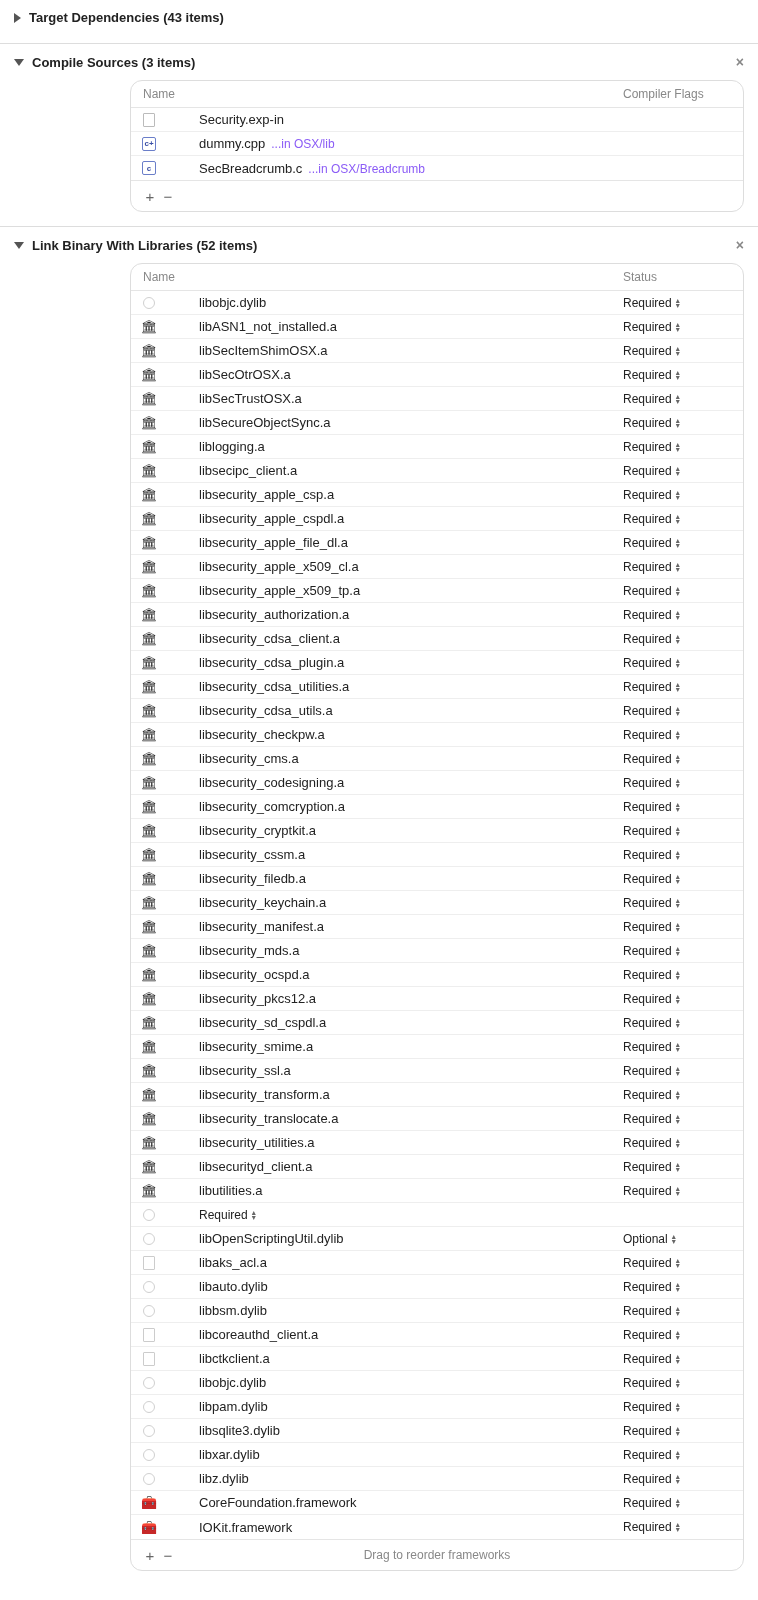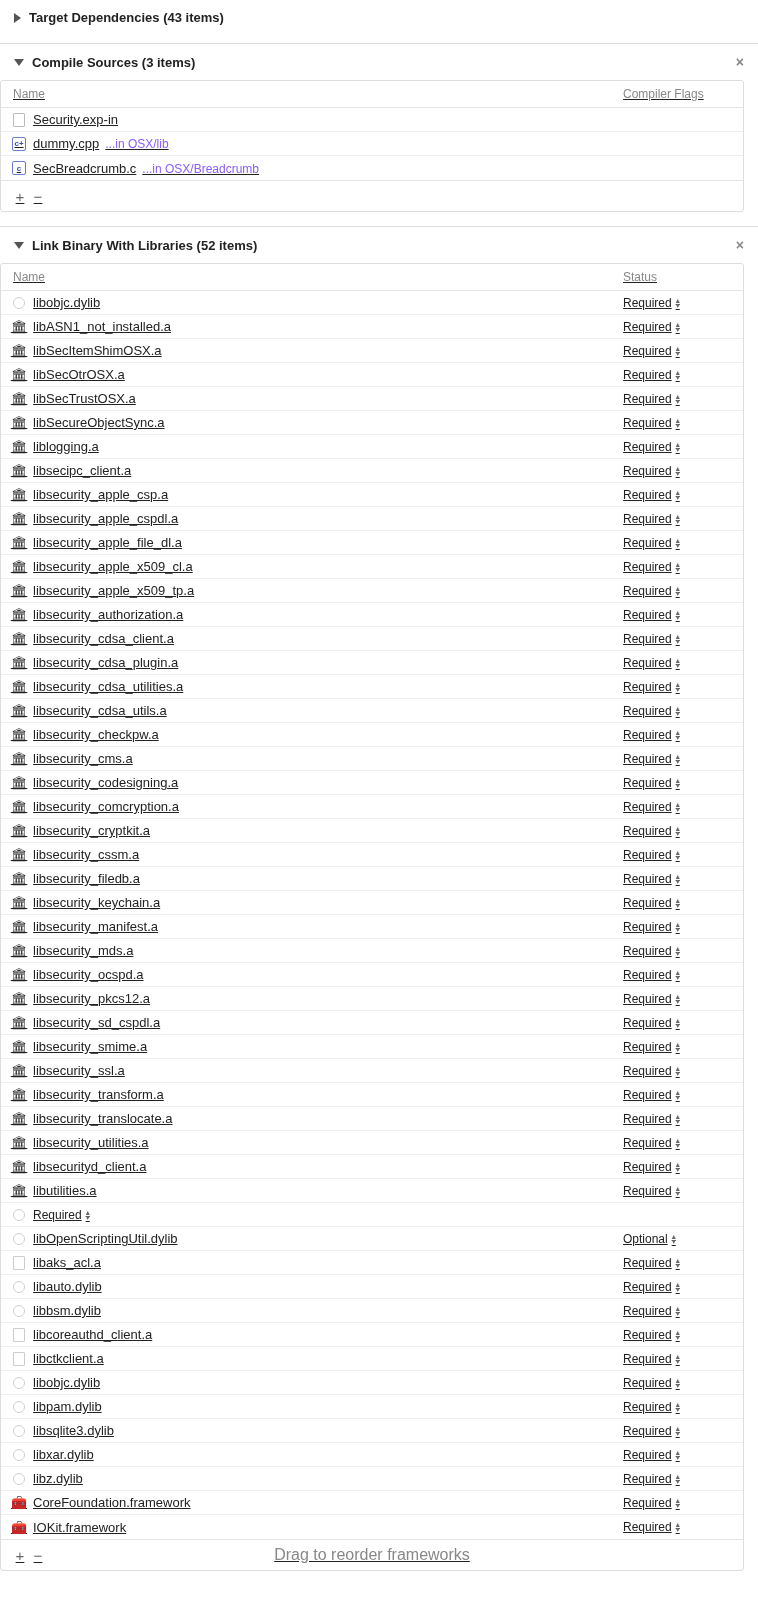--- a/index.html
+++ b/index.html
@@ -38,42 +38,43 @@
     border-top: 5px solid transparent;
     border-bottom: 5px solid transparent;
     border-left: 7px solid #555;
   }
   .tri-down {
     border-left: 5px solid transparent;
     border-right: 5px solid transparent;
     border-top: 7px solid #555;
   }
   .table-wrap {
+    margin-left: 130px;
     margin-right: 14px;
     margin-top: 6px;
     border: 1px solid #ddd;
-    border-radius: 3px;
-    text-decoration: underline;
+    border-radius: 12px;
   }
   .table-wrap.libs { margin-right: 14px; }
   .thead {
     display: flex;
     padding: 6px 10px;
     color: #888;
     font-size: 12px;
     border-bottom: 1px solid #e5e5e5;
   }
   .thead .col-name { flex: 1; padding-left: 2px; }
   .thead .col-right { width: 110px; }
   .row {
     display: flex;
     align-items: center;
     padding: 3px 10px;
     border-bottom: 1px solid #eee;
     min-height: 24px;
+    gap: 36px;
   }
   .row:last-child { border-bottom: none; }
   .row .icon {
     width: 16px; height: 16px;
     margin-right: 6px;
     flex-shrink: 0;
     display: flex; align-items: center; justify-content: center;
   }
   .row .name { flex: 1; display: flex; align-items: baseline; }
   .row .path { color: #8b5cf6; font-size: 12px; margin-left: 6px; }
@@ -99,21 +100,21 @@
     color: #888;
   }
   .footer .btn {
     width: 18px; height: 18px;
     display: flex; align-items: center; justify-content: center;
     cursor: pointer;
     color: #666;
     font-size: 15px;
   }
   .footer .hint {
-    flex: 1; text-align: center; font-size: 16px;
+    flex: 1; text-align: center; font-size: 12px;
   }
   
   .icon-file {
     width: 12px; height: 14px;
     border: 1px solid #bbb;
     border-radius: 1px;
     position: relative;
     background: #fff;
   }
   .icon-cpp, .icon-c {

